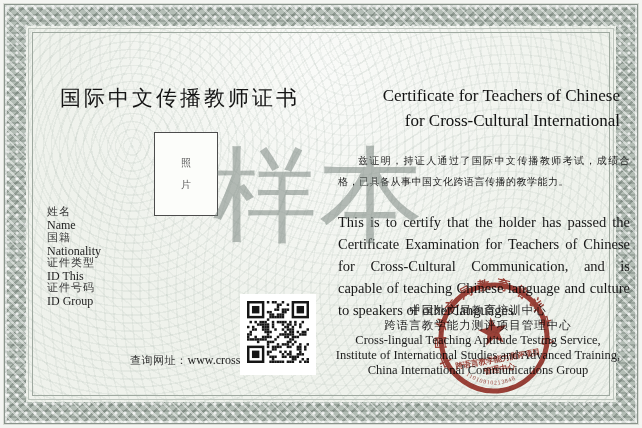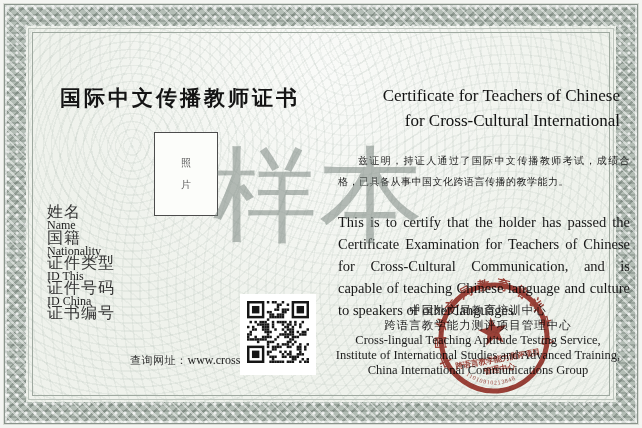--- a/index.html
+++ b/index.html
@@ -31,30 +31,30 @@
       radial-gradient(circle at 50% 12%, rgba(255,255,255,.65), transparent 60%);
   }
   .frame-outer{position:absolute;inset:28px;border:1px solid #bcc4bc;pointer-events:none;}
   .frame-inner{position:absolute;inset:32px;border:1px solid #9fa9a0;pointer-events:none;}
 
   .abs{position:absolute;}
 
   
   .title-zh{
     left:42px;top:84px;width:276px;text-align:center;
-    font-size:21px;font-weight:bold;letter-spacing:3px;color:#141414;
+    font-size:21px;font-weight:normal;letter-spacing:3px;color:#141414;
   }
   .photo-box{
     left:154px;top:132px;width:62px;height:82px;background:#fcfdfa;
     border:1px solid #4c4c4c;display:flex;flex-direction:column;
     align-items:center;justify-content:center;gap:12px;
   }
   .photo-box span{font-size:10px;color:#5a5a5a;line-height:10px;}
   .field-row{left:47px;width:150px;}
-  .field-row .zh{font-size:16px;color:#333;line-height:13px;letter-spacing:1px;}
+  .field-row .zh{font-size:11px;color:#333;line-height:13px;letter-spacing:1px;}
   .field-row .en{font-size:12px;color:#1d1d1d;line-height:14px;}
   .row-0{top:205px}.row-1{top:231px}.row-2{top:256px}.row-3{top:281px}
   .row-4{top:306px}.row-5{top:334px}
   .query-line{left:130px;top:353px;font-size:11px;color:#333;letter-spacing:.5px;}
   .query-line .url{font-size:12px;letter-spacing:0;color:#1d1d1d;}
 
   .qr-pad{left:240px;top:294px;width:76px;height:81px;background:#ffffff;}
   .qr-pad svg{position:absolute;left:7px;top:7px;}
 
   
@@ -106,24 +106,23 @@
   <div class="abs content field-row row-1">
     <div class="zh">国籍</div>
     <div class="en">Nationality</div>
   </div>
   <div class="abs content field-row row-2">
     <div class="zh">证件类型</div>
     <div class="en">ID This</div>
   </div>
   <div class="abs content field-row row-3">
     <div class="zh">证件号码</div>
-    <div class="en">ID China</div>
+    <div class="en">ID Group</div>
   </div>
   <div class="abs content field-row row-4">
-    <div class="zh">证书编号</div>
   </div>
 
   <div class="abs content query-line">
     <span>查询网址：</span><span class="url">www.crosslingual.cn</span>
   </div>
 
   <div class="abs content qr-pad">
     <svg width="62" height="62" viewBox="0 0 62.5 62.5">
         <rect x="20" y="0" width="2.5" height="2.5" fill="#151515"></rect>
         <rect x="25" y="0" width="2.5" height="2.5" fill="#151515"></rect>

